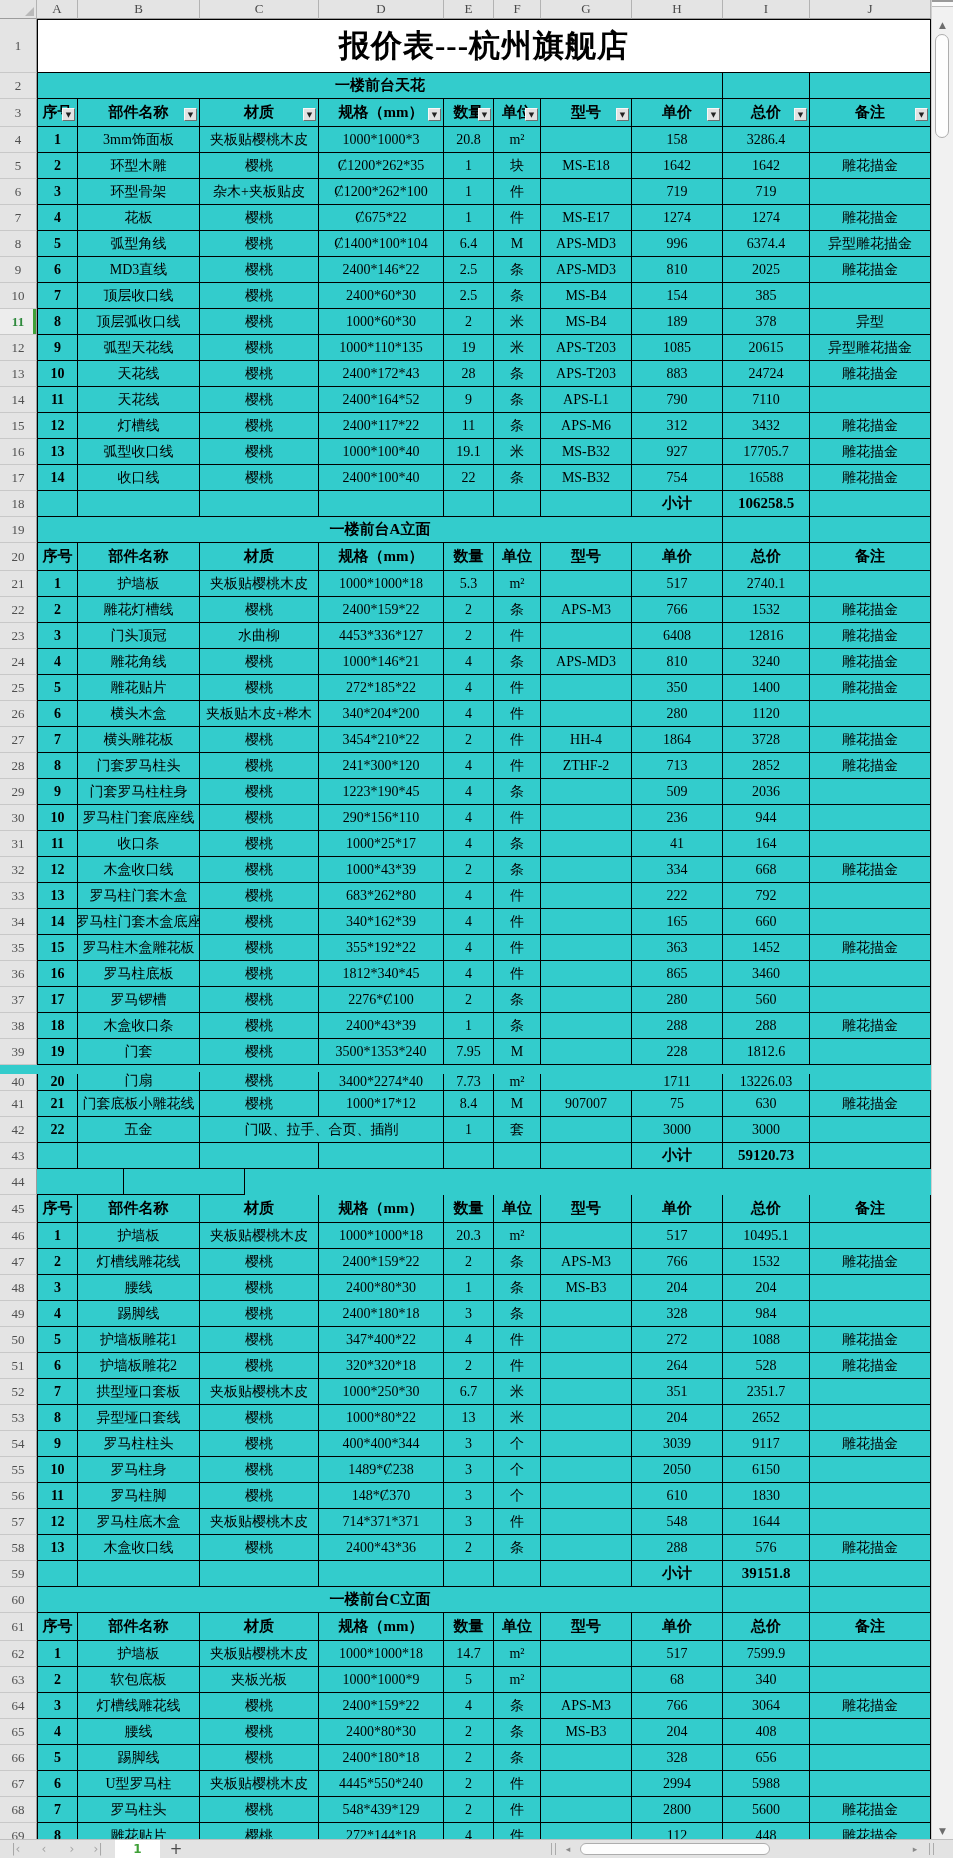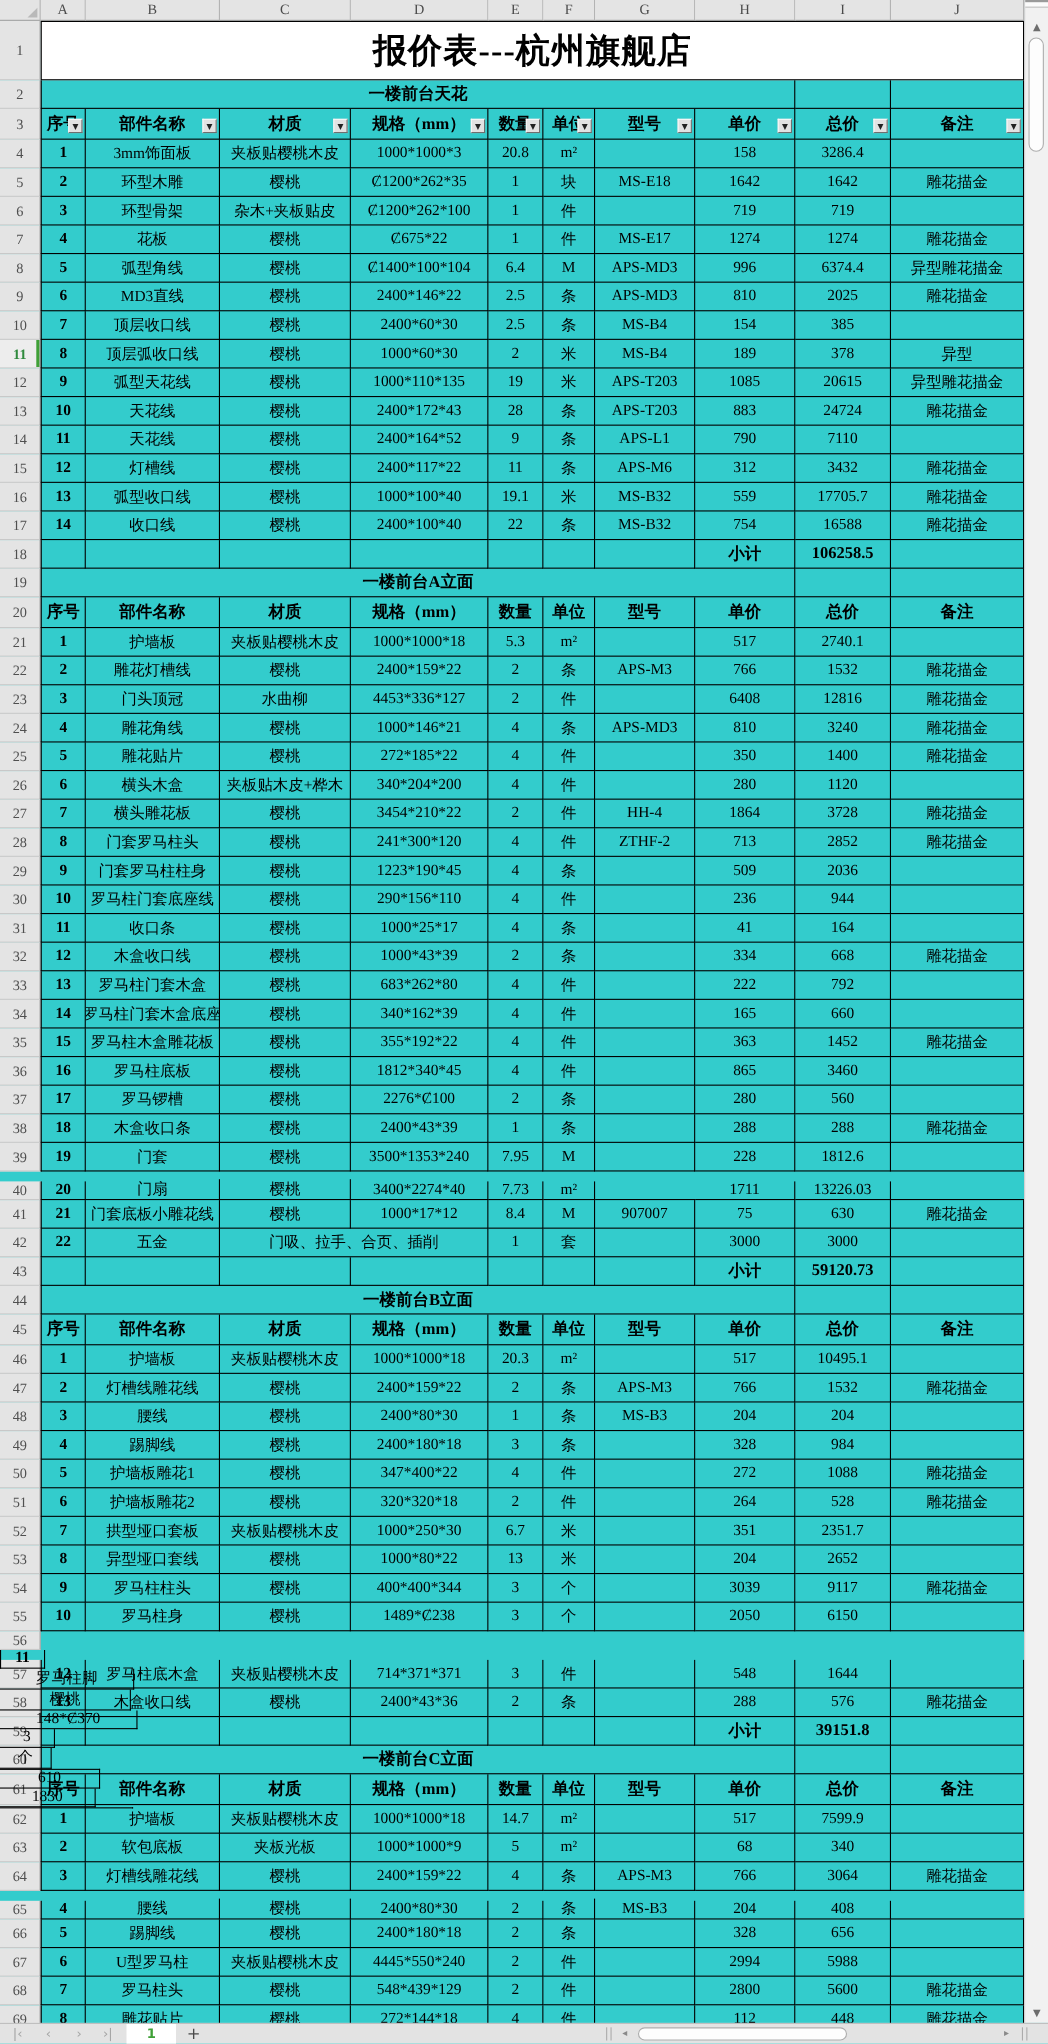--- a/index.html
+++ b/index.html
@@ -249,21 +249,21 @@
       </div>
       <div class="r data" style="height: 26px;">
         <div class="rh">16</div>
         <div class="c first seq" style="width: 41px;">13</div>
         <div class="c" style="width: 122px;">弧型收口线</div>
         <div class="c" style="width: 119px;">樱桃</div>
         <div class="c" style="width: 125px;">1000*100*40</div>
         <div class="c" style="width: 50px;">19.1</div>
         <div class="c" style="width: 47px;">米</div>
         <div class="c" style="width: 91px;">MS-B32</div>
-        <div class="c" style="width: 91px;">559</div>
+        <div class="c" style="width: 91px;">927</div>
         <div class="c" style="width: 87px;">17705.7</div>
         <div class="c" style="width: 121px;">雕花描金</div>
       </div>
       <div class="r data" style="height: 26px;">
         <div class="rh">17</div>
         <div class="c first seq" style="width: 41px;">14</div>
         <div class="c" style="width: 122px;">收口线</div>
         <div class="c" style="width: 119px;">樱桃</div>
         <div class="c" style="width: 125px;">2400*100*40</div>
         <div class="c" style="width: 50px;">22</div>
@@ -598,21 +598,20 @@
         <div class="c" style="width: 125px;"></div>
         <div class="c" style="width: 50px;"></div>
         <div class="c" style="width: 47px;"></div>
         <div class="c" style="width: 91px;"></div>
         <div class="c st" style="width: 91px;">小计</div>
         <div class="c st" style="width: 87px;">59120.73</div>
         <div class="c" style="width: 121px;"></div>
       </div>
       <div class="r section" style="height: 26px;">
         <div class="rh">44</div>
-        <div class="c first sc" style="width: 686px;">一楼前台B立面</div>
         <div class="c" style="width: 87px;"></div>
         <div class="c" style="width: 121px;"></div>
       </div>
       <div class="r header" style="height: 28px;">
         <div class="rh">45</div>
         <div class="c hc first" style="width: 41px;">序号</div>
         <div class="c hc" style="width: 122px;">部件名称</div>
         <div class="c hc" style="width: 119px;">材质</div>
         <div class="c hc" style="width: 125px;">规格（mm）</div>
         <div class="c hc" style="width: 50px;">数量</div>
@@ -745,21 +744,21 @@
         <div class="c" style="width: 122px;">罗马柱身</div>
         <div class="c" style="width: 119px;">樱桃</div>
         <div class="c" style="width: 125px;">1489*Ȼ238</div>
         <div class="c" style="width: 50px;">3</div>
         <div class="c" style="width: 47px;">个</div>
         <div class="c" style="width: 91px;"></div>
         <div class="c" style="width: 91px;">2050</div>
         <div class="c" style="width: 87px;">6150</div>
         <div class="c" style="width: 121px;"></div>
       </div>
-      <div class="r data" style="height: 26px; flex-direction: column;">
+      <div class="r data" style="height: 26px;">
         <div class="rh">56</div>
         <div class="c first seq" style="width: 41px;">11</div>
         <div class="c" style="width: 122px;">罗马柱脚</div>
         <div class="c" style="width: 119px;">樱桃</div>
         <div class="c" style="width: 125px;">148*Ȼ370</div>
         <div class="c" style="width: 50px;">3</div>
         <div class="c" style="width: 47px;">个</div>
         <div class="c" style="width: 91px;"></div>
         <div class="c" style="width: 91px;">610</div>
         <div class="c" style="width: 87px;">1830</div>
@@ -855,21 +854,21 @@
         <div class="c" style="width: 122px;">灯槽线雕花线</div>
         <div class="c" style="width: 119px;">樱桃</div>
         <div class="c" style="width: 125px;">2400*159*22</div>
         <div class="c" style="width: 50px;">4</div>
         <div class="c" style="width: 47px;">条</div>
         <div class="c" style="width: 91px;">APS-M3</div>
         <div class="c" style="width: 91px;">766</div>
         <div class="c" style="width: 87px;">3064</div>
         <div class="c" style="width: 121px;">雕花描金</div>
       </div>
-      <div class="r data" style="height: 26px; align-items: flex-end;">
+      <div class="r data" style="height: 26px;">
         <div class="rh">65</div>
         <div class="c first seq" style="width: 41px;">4</div>
         <div class="c" style="width: 122px;">腰线</div>
         <div class="c" style="width: 119px;">樱桃</div>
         <div class="c" style="width: 125px;">2400*80*30</div>
         <div class="c" style="width: 50px;">2</div>
         <div class="c" style="width: 47px;">条</div>
         <div class="c" style="width: 91px;">MS-B3</div>
         <div class="c" style="width: 91px;">204</div>
         <div class="c" style="width: 87px;">408</div>

